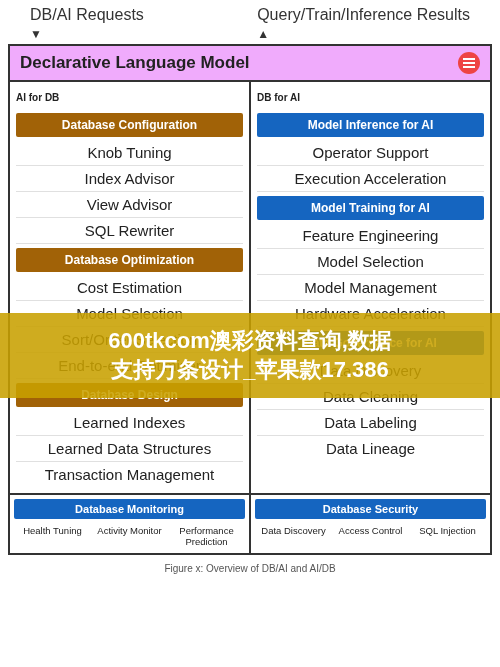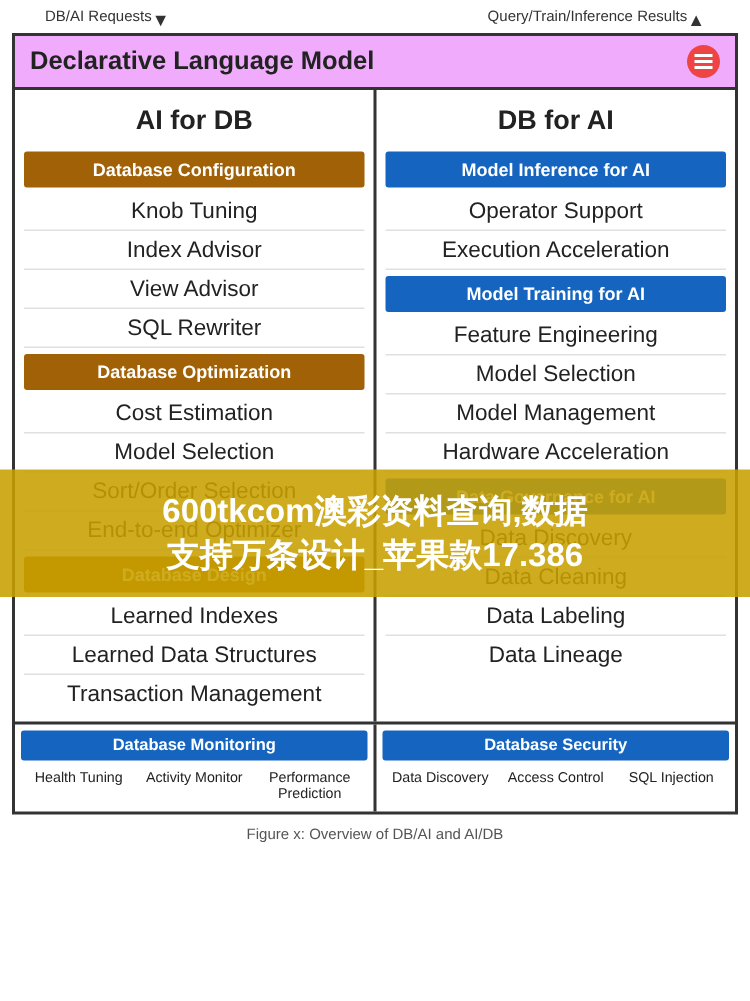--- a/index.html
+++ b/index.html
@@ -15,23 +15,23 @@
       display: flex;
       justify-content: space-between;
       align-items: flex-end;
       padding: 6px 30px 2px 30px;
       font-size: 11px;
       color: #333;
     }
 
     .arrow-label {
       display: flex;
-      flex-direction: row;
+      flex-direction: column;
       align-items: flex-start;
-      font-size: 10px;
+      font-size: 16px;
     }
 
     .arrow-down::after { content: '▼'; font-size: 12px; }
     .arrow-up::after { content: '▲'; font-size: 12px; }
 
     .outer-box {
       border: 2px solid #333;
       margin: 0 8px 4px 8px;
     }
 
@@ -76,22 +76,22 @@
 
     .col {
       flex: 1;
       border-right: 2px solid #333;
       padding: 6px 6px 6px 6px;
     }
 
     .col:last-child { border-right: none; }
 
     .col-header {
-      text-align: center;
-      font-size: 18px;
+      text-align: left;
+      font-size: 10px;
       font-weight: bold;
       color: #222;
       margin-bottom: 6px;
       padding: 4px 0;
     }
 
     .section-header-green {
       background: #a16207;
       color: #fff;
       text-align: center;

